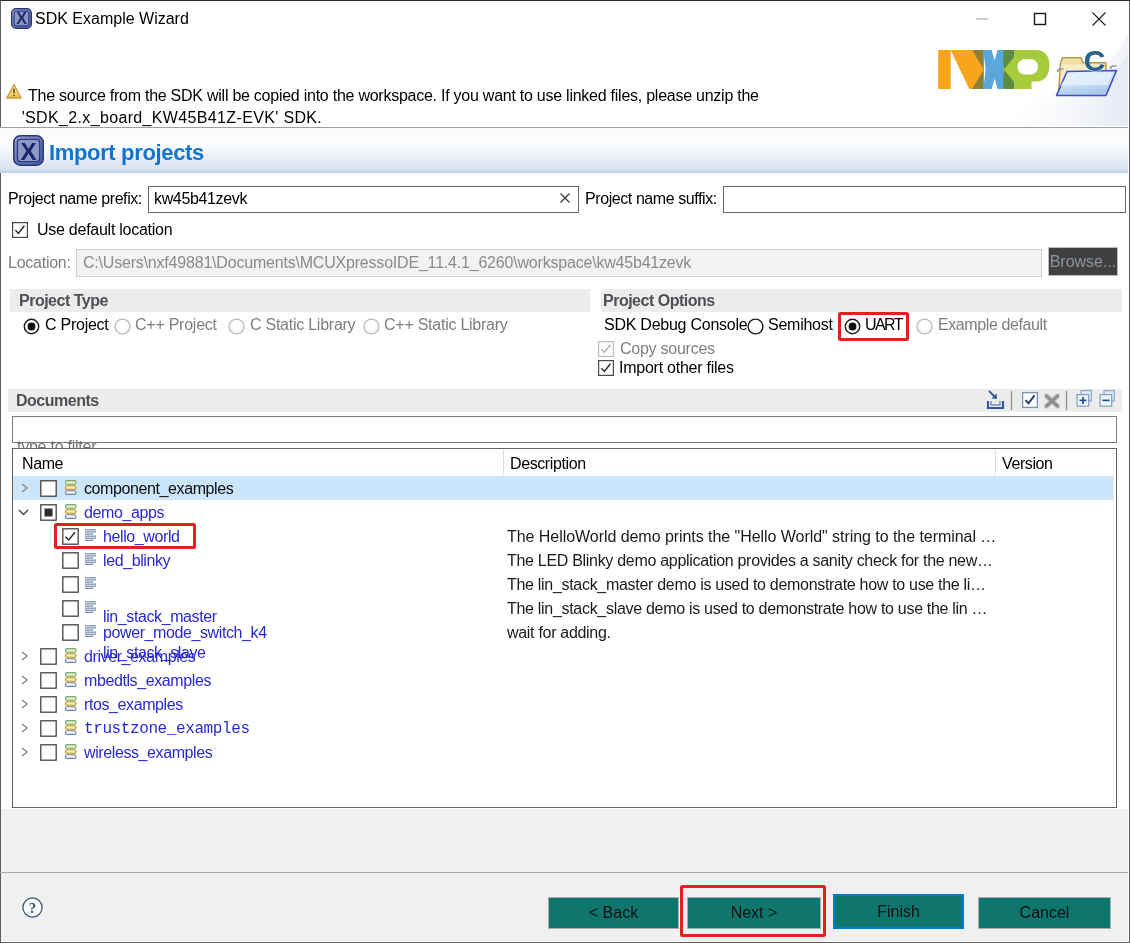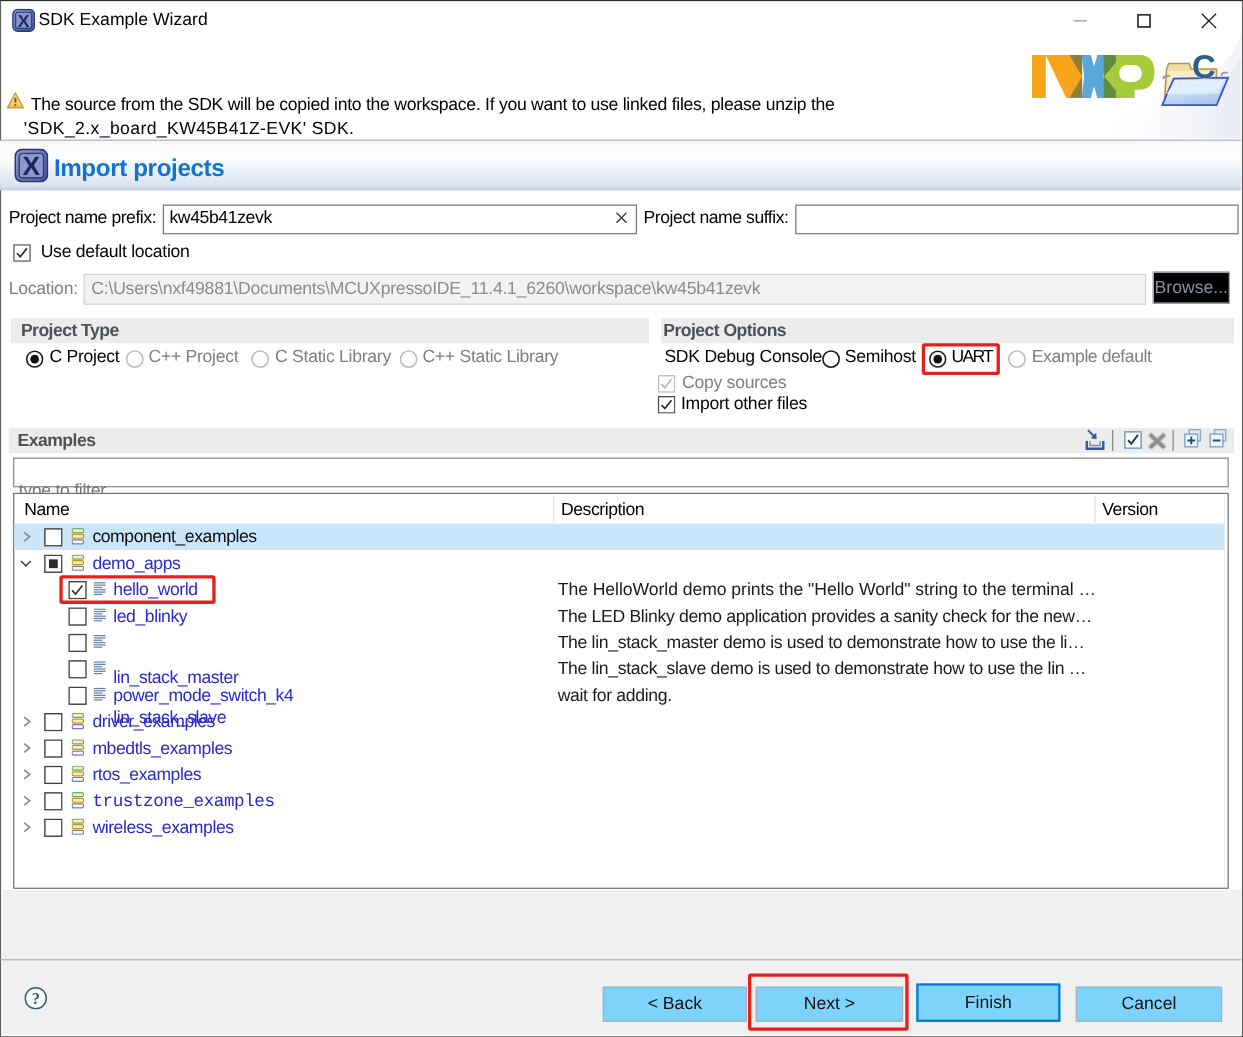--- a/index.html
+++ b/index.html
@@ -3,21 +3,21 @@
 <style>
 html,body{margin:0;padding:0;}
 body{width:1130px;height:943px;position:relative;background:#fff;
   font-family:"Liberation Sans",sans-serif;font-size:16px;color:#000;overflow:hidden;}
 .abs{position:absolute;}
 #frame{left:0;top:0;width:1128px;height:941px;border-left:1px solid #5e5e5e;border-right:2px solid #5e5e5e;border-top:1px solid #2b2b2b;border-bottom:2px solid #5e5e5e;}
 .lbl{position:absolute;white-space:nowrap;letter-spacing:-0.25px;}
 .gray{color:#7e7e7e;}
 .field{position:absolute;background:#fff;border:1px solid #686868;}
 .dfield{position:absolute;background:#f2f2f2;border:1px solid #cfcfcf;}
-.btn{position:absolute;background:#7dd3fc;border:1px solid #acacac;text-align:center;color:#111;}
+.btn{position:absolute;background:#0f766e;border:1px solid #acacac;text-align:center;color:#111;}
 .redbox{position:absolute;border:3px solid #e4201f;border-radius:2.5px;background:transparent;box-sizing:border-box;}
 .sechead{position:absolute;background:#ececec;font-weight:bold;color:#4d5156;letter-spacing:-0.5px;}
 .cell{position:absolute;white-space:nowrap;letter-spacing:-0.4px;}
 .desc{letter-spacing:-0.3px !important;}
 </style></head>
 <body>
 <div id="frame" class="abs"></div>
 
 <svg class="abs" style="left:11px;top:8px" width="21" height="21" viewBox="0 0 21 21">
   <defs>
@@ -131,21 +131,21 @@
 
 <svg class="abs" style="left:12px;top:222px" width="16" height="16" viewBox="0 0 16 16">
   <rect x="0.6" y="0.6" width="14.8" height="14.8" fill="#fff" stroke="#4a4a4a" stroke-width="1.2"></rect>
   <path d="M3.4 8.2 L6.4 11.4 L12.4 3.8" fill="none" stroke="#2b2b2b" stroke-width="1.5"></path>
 </svg>
 <div class="lbl" style="left:37px;top:221px;letter-spacing:-0.26px;">Use default location</div>
 
 <div class="lbl gray" style="left:8px;top:254px;">Location:</div>
 <div class="dfield" style="left:76px;top:249px;width:964px;height:26px;"></div>
 <div class="lbl" style="left:83px;top:254px;color:#8b8b8b;letter-spacing:-0.2px;">C:\Users\nxf49881\Documents\MCUXpressoIDE_11.4.1_6260\workspace\kw45b41zevk</div>
-<div class="btn" style="left:1048px;top:247px;width:68px;height:27px;background:#000000;border-color:#bdbdbd;color:#8b929d;line-height:27px;">Browse...</div>
+<div class="btn" style="left:1048px;top:247px;width:68px;height:27px;background:#404040;border-color:#bdbdbd;color:#8b929d;line-height:27px;">Browse...</div>
 
 <div class="sechead" style="left:10px;top:289px;width:580px;height:23px;font-size:16px;line-height:23px;padding-left:9px;box-sizing:border-box;">Project Type</div>
 <div class="sechead" style="left:601px;top:289px;width:521px;height:23px;font-size:16px;line-height:23px;padding-left:2px;box-sizing:border-box;">Project Options</div>
 
 <svg class="abs" style="left:23px;top:318px" width="17" height="17" viewBox="0 0 17 17">
   <circle cx="8.5" cy="8.5" r="7.2" fill="#fff" stroke="#1a1a1a" stroke-width="1.4"></circle>
   <circle cx="8.5" cy="8.5" r="3.9" fill="#111"></circle>
 </svg>
 <div class="lbl" style="left:45px;top:316px;">C Project</div>
 <svg class="abs" style="left:114px;top:318px" width="17" height="17" viewBox="0 0 17 17">
@@ -180,21 +180,21 @@
   <rect x="0.6" y="0.6" width="14.8" height="14.8" fill="#fdfdfd" stroke="#bcbcbc" stroke-width="1.2"></rect>
   <path d="M3.4 8.2 L6.4 11.4 L12.4 3.8" fill="none" stroke="#b4b4b4" stroke-width="1.5"></path>
 </svg>
 <div class="lbl gray" style="left:620px;top:340px;">Copy sources</div>
 <svg class="abs" style="left:598px;top:360px" width="16" height="16" viewBox="0 0 16 16">
   <rect x="0.6" y="0.6" width="14.8" height="14.8" fill="#fff" stroke="#4a4a4a" stroke-width="1.2"></rect>
   <path d="M3.4 8.2 L6.4 11.4 L12.4 3.8" fill="none" stroke="#2b2b2b" stroke-width="1.5"></path>
 </svg>
 <div class="lbl" style="left:619px;top:359px;">Import other files</div>
 
-<div class="sechead" style="left:8px;top:389px;width:1114px;height:23px;font-size:16px;line-height:23px;padding-left:8px;box-sizing:border-box;">Examples</div>
+<div class="sechead" style="left:8px;top:389px;width:1114px;height:23px;font-size:16px;line-height:23px;padding-left:8px;box-sizing:border-box;">Documents</div>
 <svg class="abs" style="left:985px;top:389px" width="135" height="23" viewBox="0 0 135 23">
 
   <path d="M3,12 L3,19 L18,19 L18,12" fill="none" stroke="#35589c" stroke-width="2.2"></path>
   <path d="M6,12 L6,16 L15,16 L15,12" fill="none" stroke="#6f8fc0" stroke-width="1.4"></path>
   <line x1="4" y1="2" x2="11" y2="9" stroke="#35589c" stroke-width="1.8"></line>
   <path d="M11.5,4.5 L12,10 L6.5,9.5 Z" fill="#35589c"></path>
 
   <line x1="26.5" y1="2" x2="26.5" y2="21" stroke="#8a8a8a" stroke-width="1.2"></line>
 
   <rect x="37.6" y="3.6" width="14.8" height="14.8" fill="#fdfeff" stroke="#7895b5" stroke-width="1.3"></rect>

